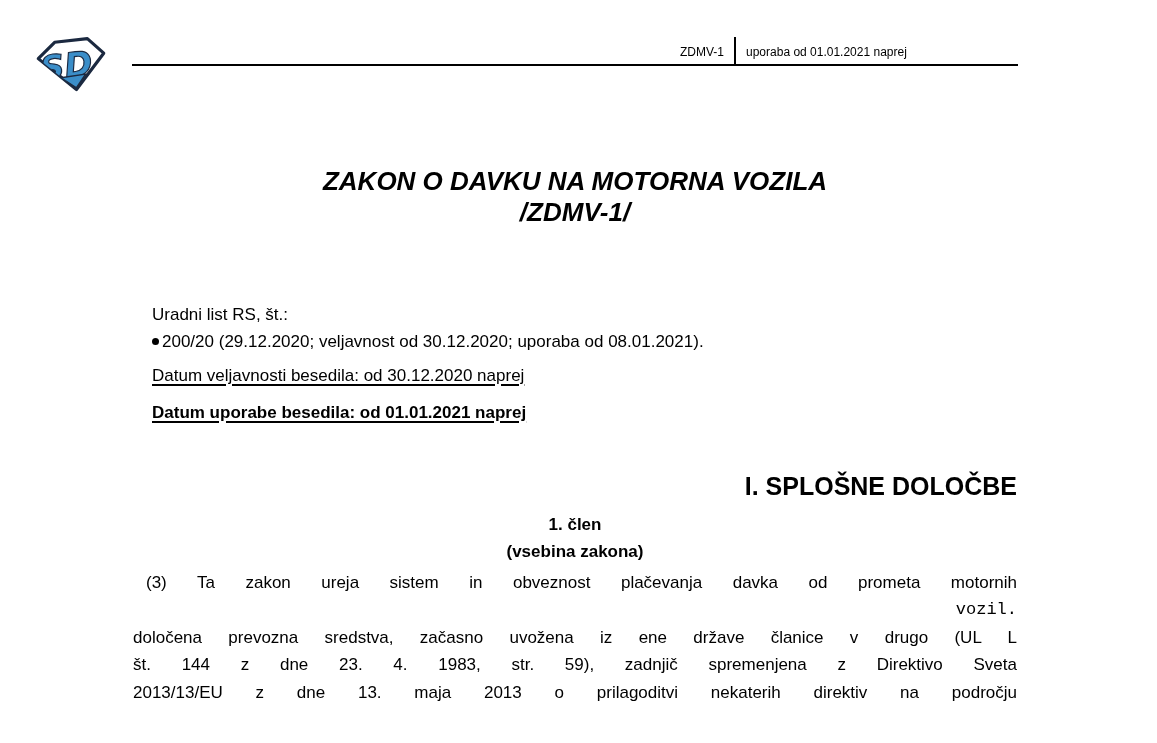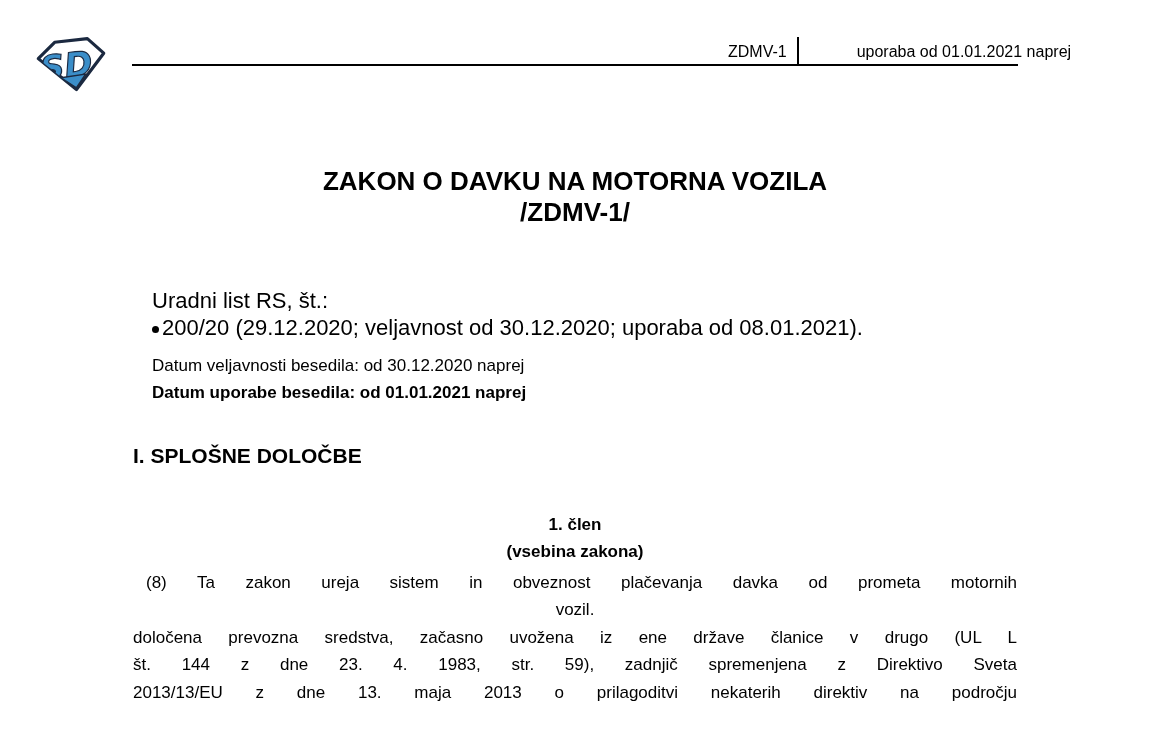--- a/index.html
+++ b/index.html
@@ -17,61 +17,62 @@
   .logo { position: absolute; left: 31px; top: 35px; width: 80px; height: 60px; }
   .header-meta {
     position: absolute;
     top: 37px;
     left: 680px;
     height: 28px;
     display: flex;
     gap: 10px;
     align-items: flex-start;
   }
-  .header-meta .txt { font-size: 16px; line-height: 20px; margin-top: 5px; white-space: nowrap; margin-left: 48px; }
+  .header-meta .txt { font-size: 12px; line-height: 20px; margin-top: 5px; white-space: nowrap; }
   .vbar { width: 2px; height: 28px; background: #000; }
   .header-rule { position: absolute; left: 132px; top: 64px; width: 886px; height: 2px; background: #000; }
 
   
   .title {
     position: absolute; left: 133px; top: 166px; width: 884px;
     text-align: center; font-weight: bold; font-size: 26px; line-height: 31px;
     white-space: nowrap;
+    font-style: italic;
   }
 
   
-  .gazette { position: absolute; left: 152px; top: 287px; font-size: 22px; line-height: 27px; white-space: nowrap; }
+  .gazette { position: absolute; left: 152px; top: 301px; font-size: 17px; line-height: 27px; white-space: nowrap; }
   .bullet {
     display: inline-block; width: 7px; height: 7px; background: #000;
     border-radius: 50%; margin-right: 3px; vertical-align: 2px;
   }
 
   
   .validity { position: absolute; left: 152px; top: 353px; font-size: 17px; line-height: 26.5px; white-space: nowrap; }
-  .uline { text-decoration-thickness: 1.5px; text-underline-offset: 3px; }
+  .uline { text-decoration: underline; text-decoration-thickness: 1.5px; text-underline-offset: 3px; margin-top: 10px; }
   .bold { font-weight: bold; text-align: center; }
 
   
   .section-heading {
-    position: absolute; left: 133px; top: 444px; width: 884px;
-    text-align: left; font-size: 21px; font-weight: bold; white-space: nowrap;
+    position: absolute; left: 133px; top: 472px; width: 884px;
+    text-align: right; font-size: 25px; font-weight: bold; white-space: nowrap;
   }
   .article-heading {
     position: absolute; left: 133px; top: 511px; width: 884px;
     text-align: center; font-size: 17px; font-weight: bold; line-height: 27px; white-space: nowrap;
   }
 
   
   .body-text {
     position: absolute; left: 133px; top: 569px; width: 884px;
     font-size: 17px; line-height: 27.4px;
   }
   .jline { text-align: justify; text-align-last: justify; }
   .indent { padding-left: 13px; }
-  .pline { text-align: center; }
+  .pline { text-align: right; font-family: Liberation Mono, monospace; }
 </style>
 </head>
 <body>
 
 <div class="page">
 
   <div class="logo">
     <svg viewBox="0 0 88 62" width="80" height="60">
       <defs>
         <clipPath id="shieldClip">
@@ -111,20 +112,20 @@
   </div>
 
   <div class="section-heading">I. SPLOŠNE DOLOČBE</div>
 
   <div class="article-heading">
     <div>1. člen</div>
     <div>(vsebina zakona)</div>
   </div>
 
   <div class="body-text">
-    <div class="jline indent">(8) Ta zakon ureja sistem in obveznost plačevanja davka od prometa motornih</div>
+    <div class="jline indent">(3) Ta zakon ureja sistem in obveznost plačevanja davka od prometa motornih</div>
     <div class="pline">vozil.</div>
     <div class="jline">določena prevozna sredstva, začasno uvožena iz ene države članice v drugo (UL L</div>
     <div class="jline">št. 144 z dne 23. 4. 1983, str. 59), zadnjič spremenjena z Direktivo Sveta</div>
     <div class="jline">2013/13/EU z dne 13. maja 2013 o prilagoditvi nekaterih direktiv na področju</div>
   </div>
 
 </div>
 
 </body></html>

